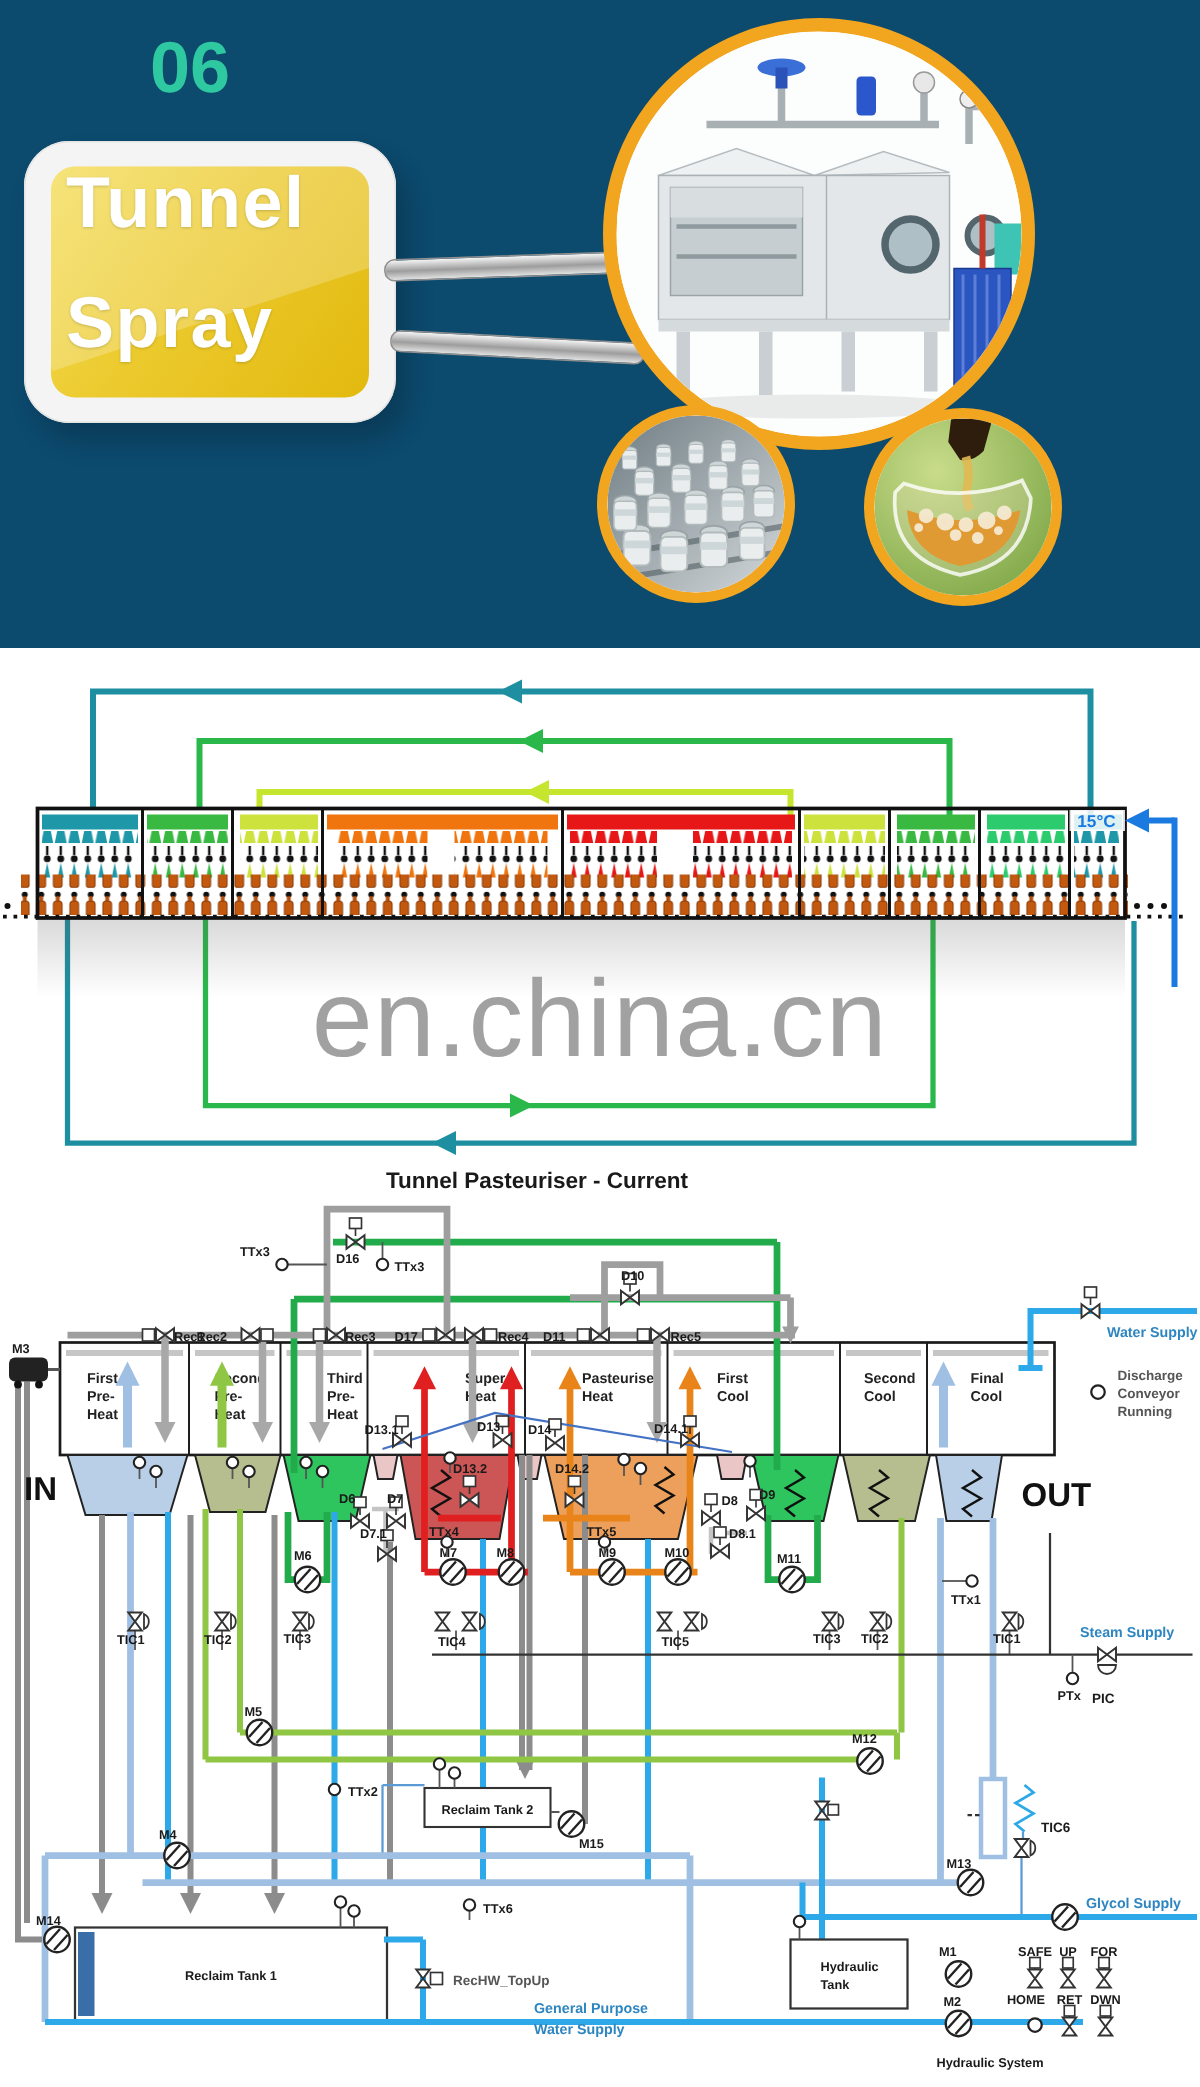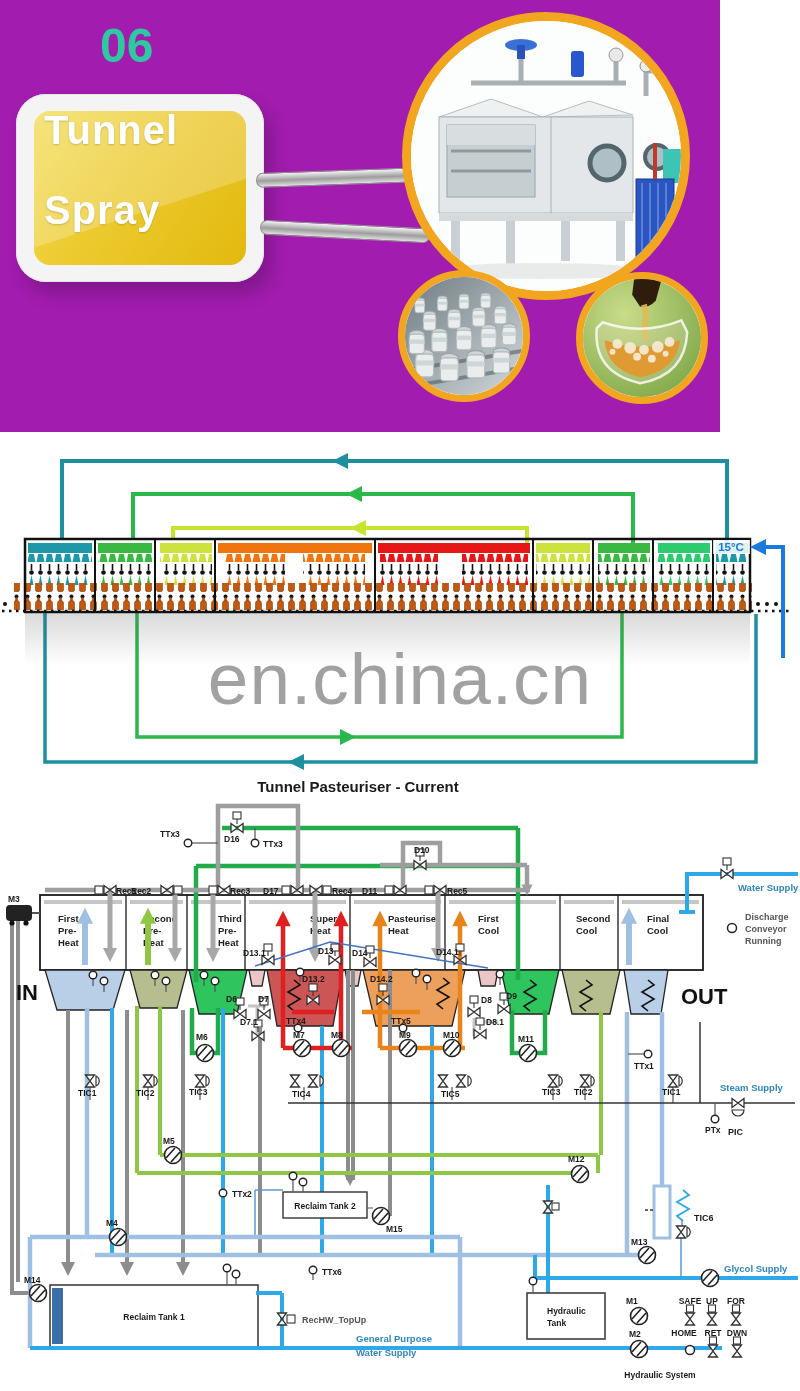--- a/index.html
+++ b/index.html
@@ -1,28 +1,28 @@
 <!DOCTYPE html>
 <html><head>
 <meta charset="utf-8">
 <style>
   html,body{margin:0;padding:0;background:#fff;}
   #page{position:relative;width:800px;height:1391px;background:#ffffff;overflow:hidden;
         font-family:"Liberation Sans",sans-serif;}
   
-  #hero{position:absolute;left:0;top:0;width:720px;height:432px;background:#a21caf;
+  #hero{position:absolute;left:0;top:0;width:800px;height:432px;background:#0c4a6e;
         border-bottom:1px solid #dcdede;}
   #num06{position:absolute;left:100px;top:18px;font-size:48px;font-weight:bold;color:#2ec9a0;}
   #badge{position:absolute;left:16px;top:94px;width:248px;height:188px;border-radius:30px;
          background:#f3f4f3;box-shadow:8px 12px 18px rgba(0,0,0,.20), inset 0 0 0 1px #e2e3e2;}
   #badge-inner{position:absolute;left:18px;top:17px;width:212px;height:154px;border-radius:16px;
          background:linear-gradient(125deg,#f3dc55 0%,#ecca2e 45%,#e2b90e 100%);overflow:hidden;}
   #badge-inner:after{content:"";position:absolute;left:-30px;top:-60px;width:260px;height:160px;
          background:rgba(255,255,255,.22);transform:rotate(-18deg);}
-  .badge-line{position:absolute;left:28px;color:#fff;font-size:40px;font-weight:bold;
+  .badge-line{position:absolute;left:28px;color:#fff;font-size:48px;font-weight:bold;
          text-shadow:0 1px 2px rgba(0,0,0,.18);letter-spacing:1px;}
   #bl1{top:14px;} #bl2{top:94px;text-align:center;}
   .connector{position:absolute;height:13px;border-radius:7px;border:1px solid #8f8f8f;
          background:linear-gradient(180deg,#f4f4f4 0%,#9d9d9d 55%,#e2e2e2 100%);z-index:1;}
   #conn1{left:256px;top:170px;width:168px;transform:rotate(-2deg);}
   #conn2{left:260px;top:224px;width:168px;transform:rotate(3deg);}
   .photo-circle{position:absolute;border-radius:50%;overflow:hidden;background:#fff;z-index:2;}
   #circle-big{left:402px;top:12px;width:270px;height:270px;border:9px solid #f2a51e;}
   #circle-jars{left:398px;top:270px;width:118px;height:118px;border:7px solid #f2a51e;z-index:3;}
   #circle-beer{left:576px;top:272px;width:118px;height:118px;border:7px solid #f2a51e;z-index:3;}

